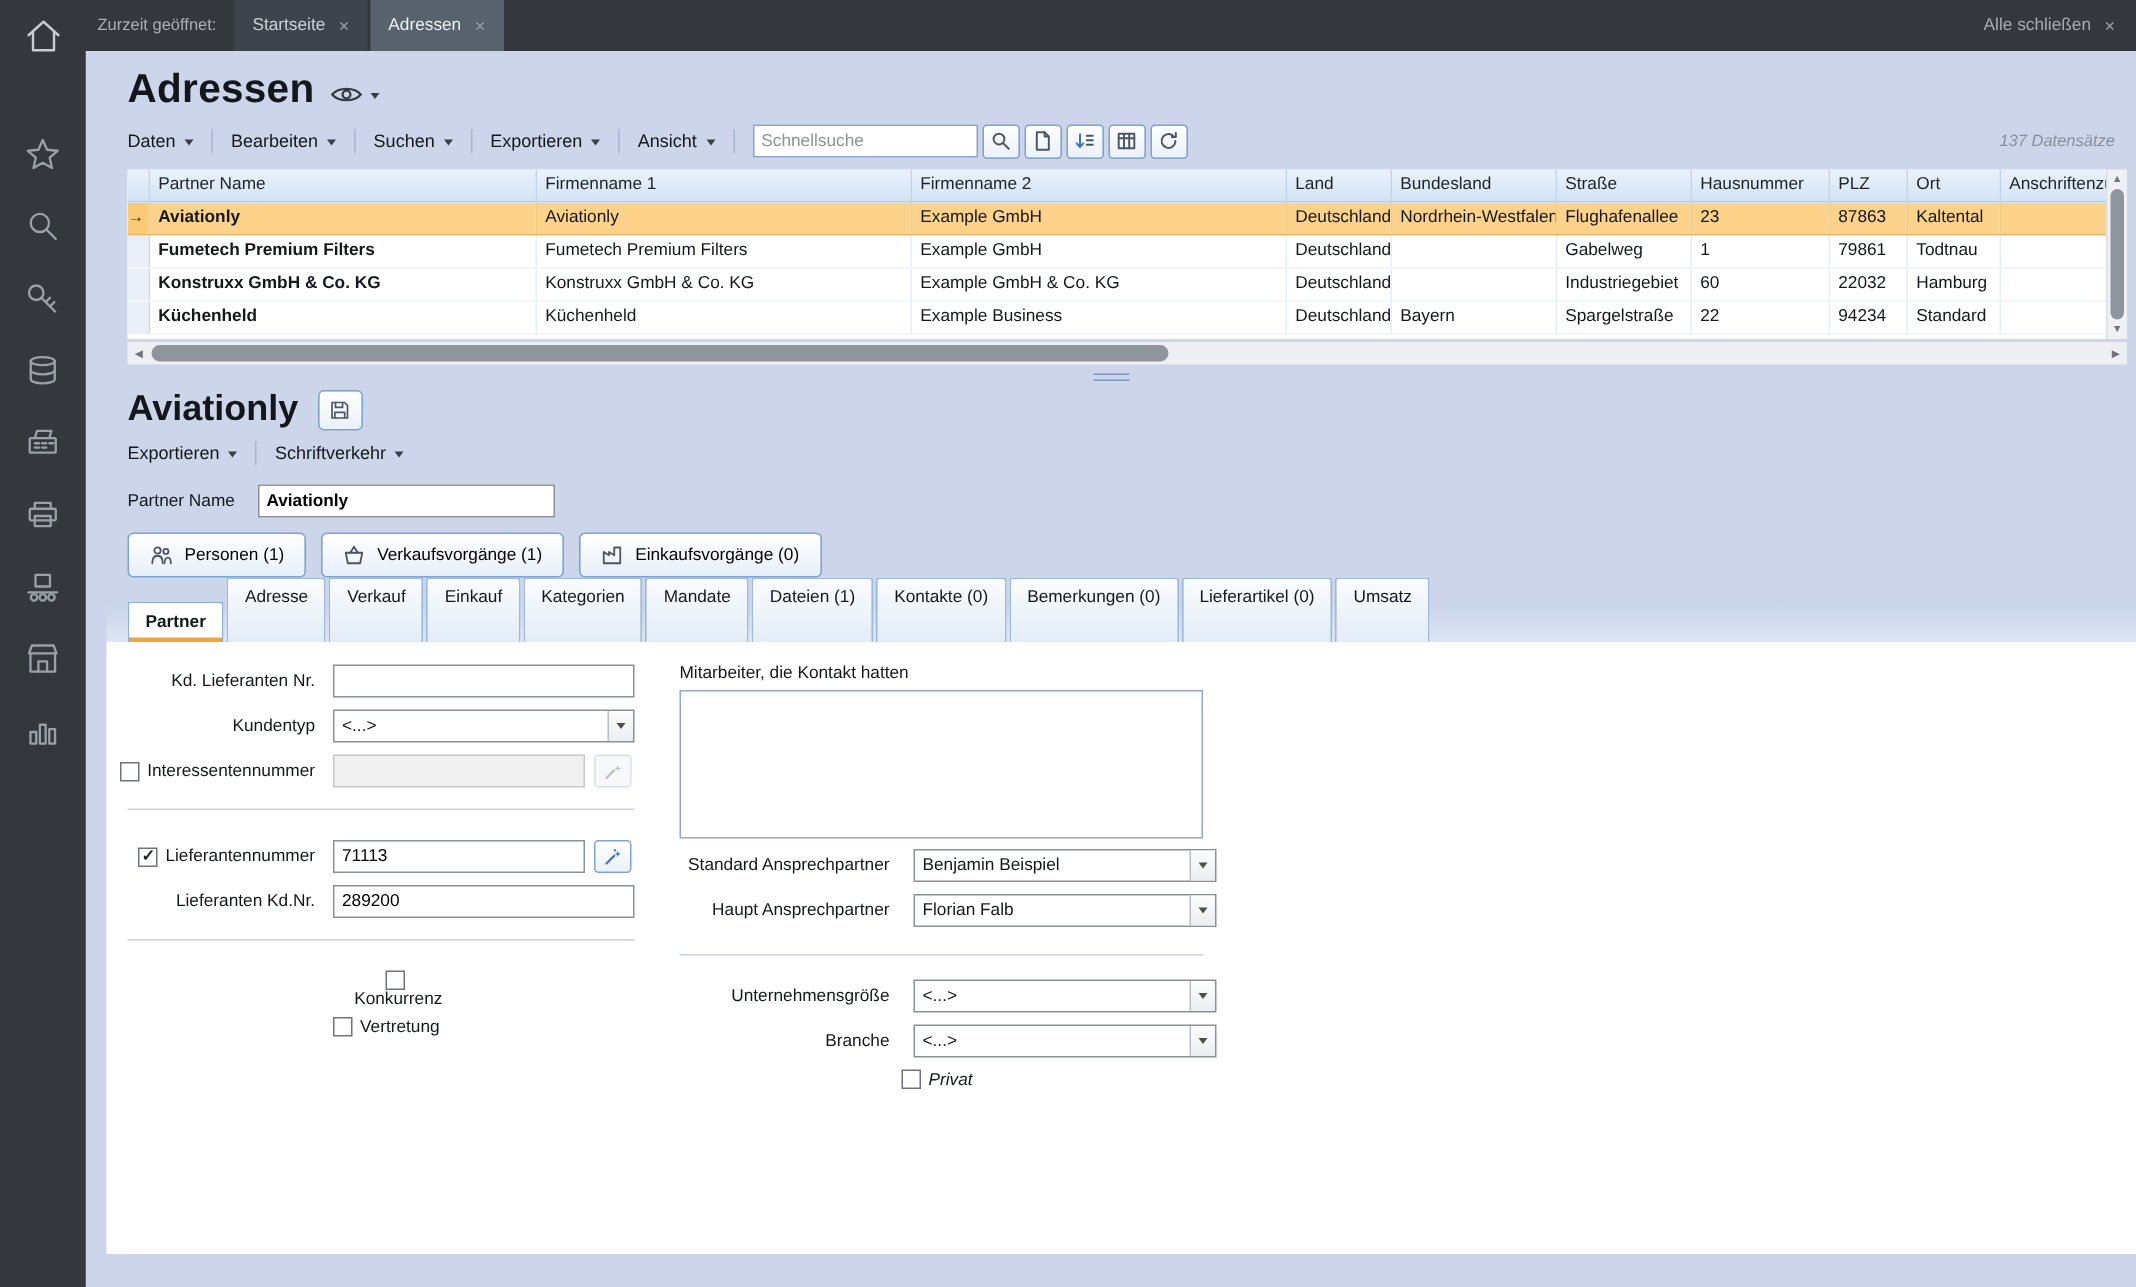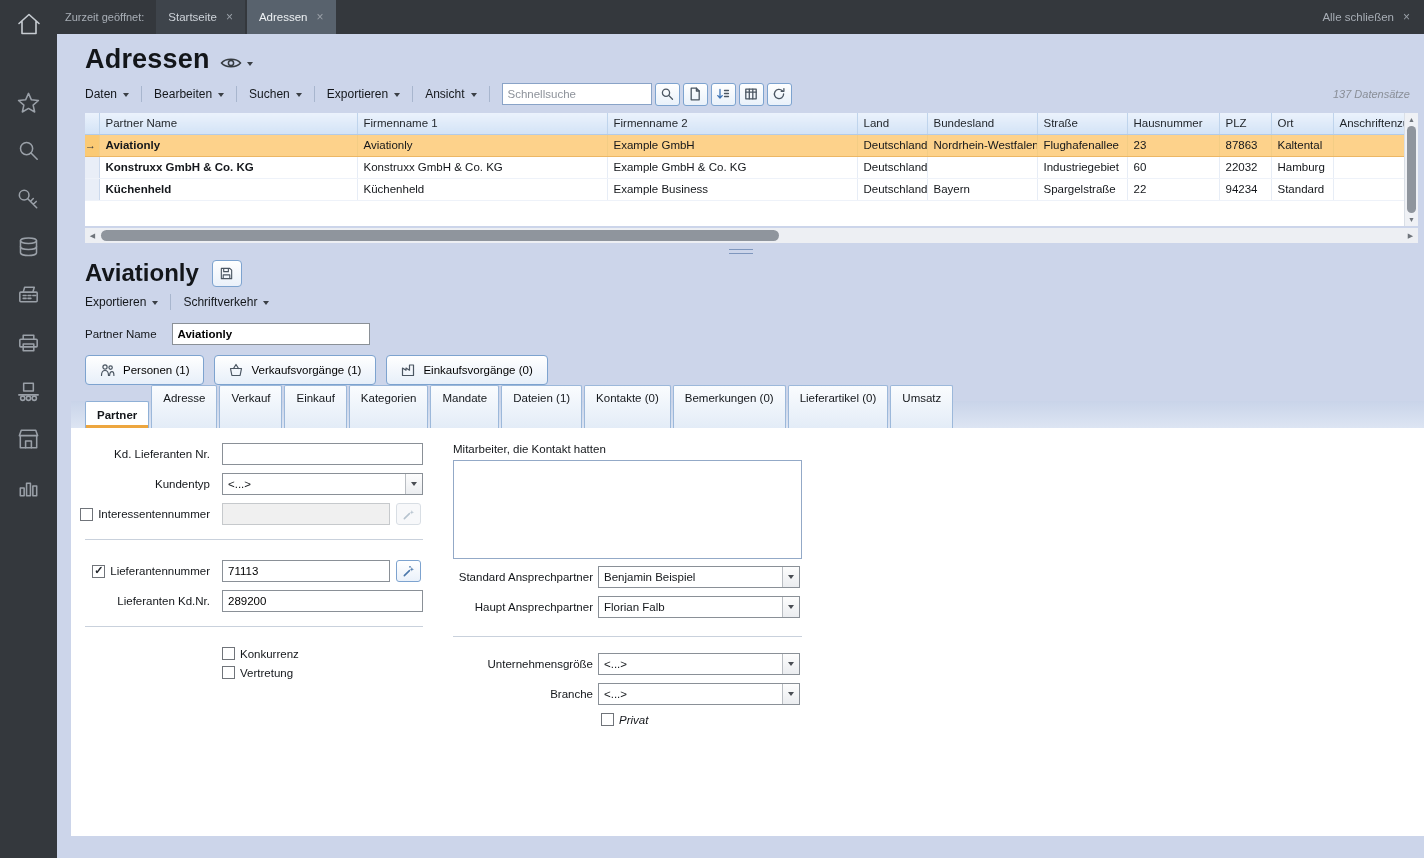--- a/index.html
+++ b/index.html
@@ -103,21 +103,21 @@
   .wand.dis { border-color:#bac4cf; background:#f2f4f7; opacity:.55; }
   .combo { height:22px; border:1px solid #8a9097; background:#fff; display:flex; align-items:center; cursor:pointer; }
   .combo .val { flex:1; padding:0 5px; font-size:11.5px; overflow:hidden; white-space:nowrap; }
   .combo .dd { width:17px; align-self:stretch; border-left:1px solid #b9bdc2; background:linear-gradient(#fdfdfd,#ebedf0); display:flex; align-items:center; justify-content:center; flex:none; }
   .combo .dd::after { content:""; border-left:3.5px solid transparent; border-right:3.5px solid transparent; border-top:4px solid #4a4e54; }
   .fdiv { height:1px; background:#c9d1dc; width:338px; margin:14px 0 20px 14px; }
   .fdiv2 { height:1px; background:#c9d1dc; width:349px; margin:18px 0 16px 0; }
   .mit-label { font-size:11.5px; margin-bottom:5px; }
   .listbox { width:349px; height:99px; border:1px solid #93a9c7; background:#fff; }
   .frow2 { display:flex; align-items:center; margin-top:8px; }
-  .flabel2 { width:140px; display:flex; justify-content:flex-end; font-size:11.5px; margin-right:5px; flex:none; text-align:right; }
+  .flabel2 { width:140px; display:flex; justify-content:flex-end; font-size:11.5px; margin-right:16px; flex:none; text-align:right; }
 </style>
 </head>
 <body>
 
 <aside class="sidebar">
   <div class="side-icon">
       <svg viewBox="0 0 28 28" width="28" height="28">
         <path d="M4 13.5 14 4.5 24 13.5 M7 11.5 V23.5 H21 V11.5"></path>
       </svg>
     </div>
@@ -313,20 +313,33 @@
                 <td>Deutschland</td>
                 <td>Nordrhein-Westfalen</td>
                 <td>Flughafenallee</td>
                 <td>23</td>
                 <td>87863</td>
                 <td>Kaltental</td>
                 <td></td>
               </tr>
               <tr>
                 <td class="ind"></td>
+                <td class="c0">Fumetech Premium Filters</td>
+                <td>Fumetech Premium Filters</td>
+                <td>Example GmbH</td>
+                <td>Deutschland</td>
+                <td></td>
+                <td>Gabelweg</td>
+                <td>1</td>
+                <td>79861</td>
+                <td>Todtnau</td>
+                <td></td>
+              </tr>
+              <tr>
+                <td class="ind"></td>
                 <td class="c0">Konstruxx GmbH &amp; Co. KG</td>
                 <td>Konstruxx GmbH &amp; Co. KG</td>
                 <td>Example GmbH &amp; Co. KG</td>
                 <td>Deutschland</td>
                 <td></td>
                 <td>Industriegebiet</td>
                 <td>60</td>
                 <td>22032</td>
                 <td>Hamburg</td>
                 <td></td>
@@ -485,21 +498,21 @@
         </div>
         <div class="frow">
           <div class="flabel">
               <span>Lieferanten Kd.Nr.</span>
             </div>
           <input class="ti w201" value="289200" style="">
         </div>
 
         <div class="fdiv"></div>
 
-        <div class="frow" style="margin-bottom:6px;">
+        <div class="frow" style="margin-bottom:6px;flex-direction:column;">
           <div class="flabel"></div>
           <span class="cb"></span>
           <span class="cblabel">Konkurrenz</span>
         </div>
         <div class="frow">
           <div class="flabel"></div>
           <span class="cb"></span>
           <span class="cblabel">Vertretung</span>
         </div>
       </div>

